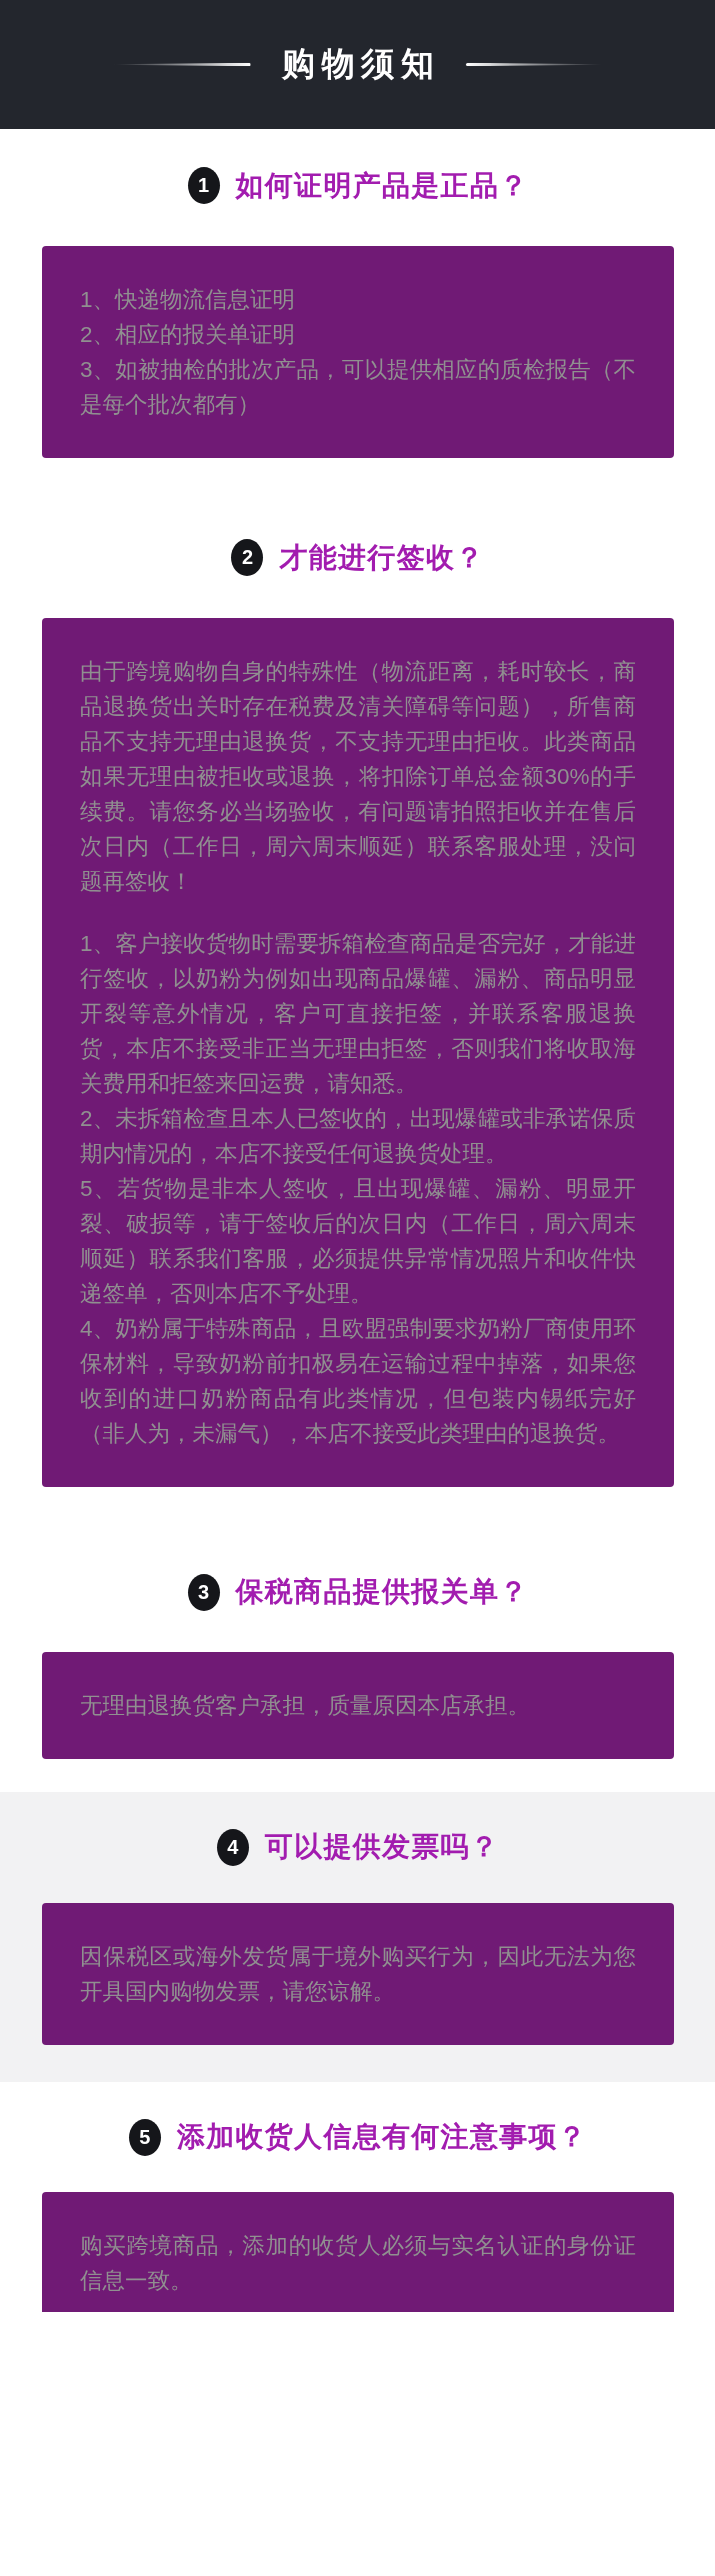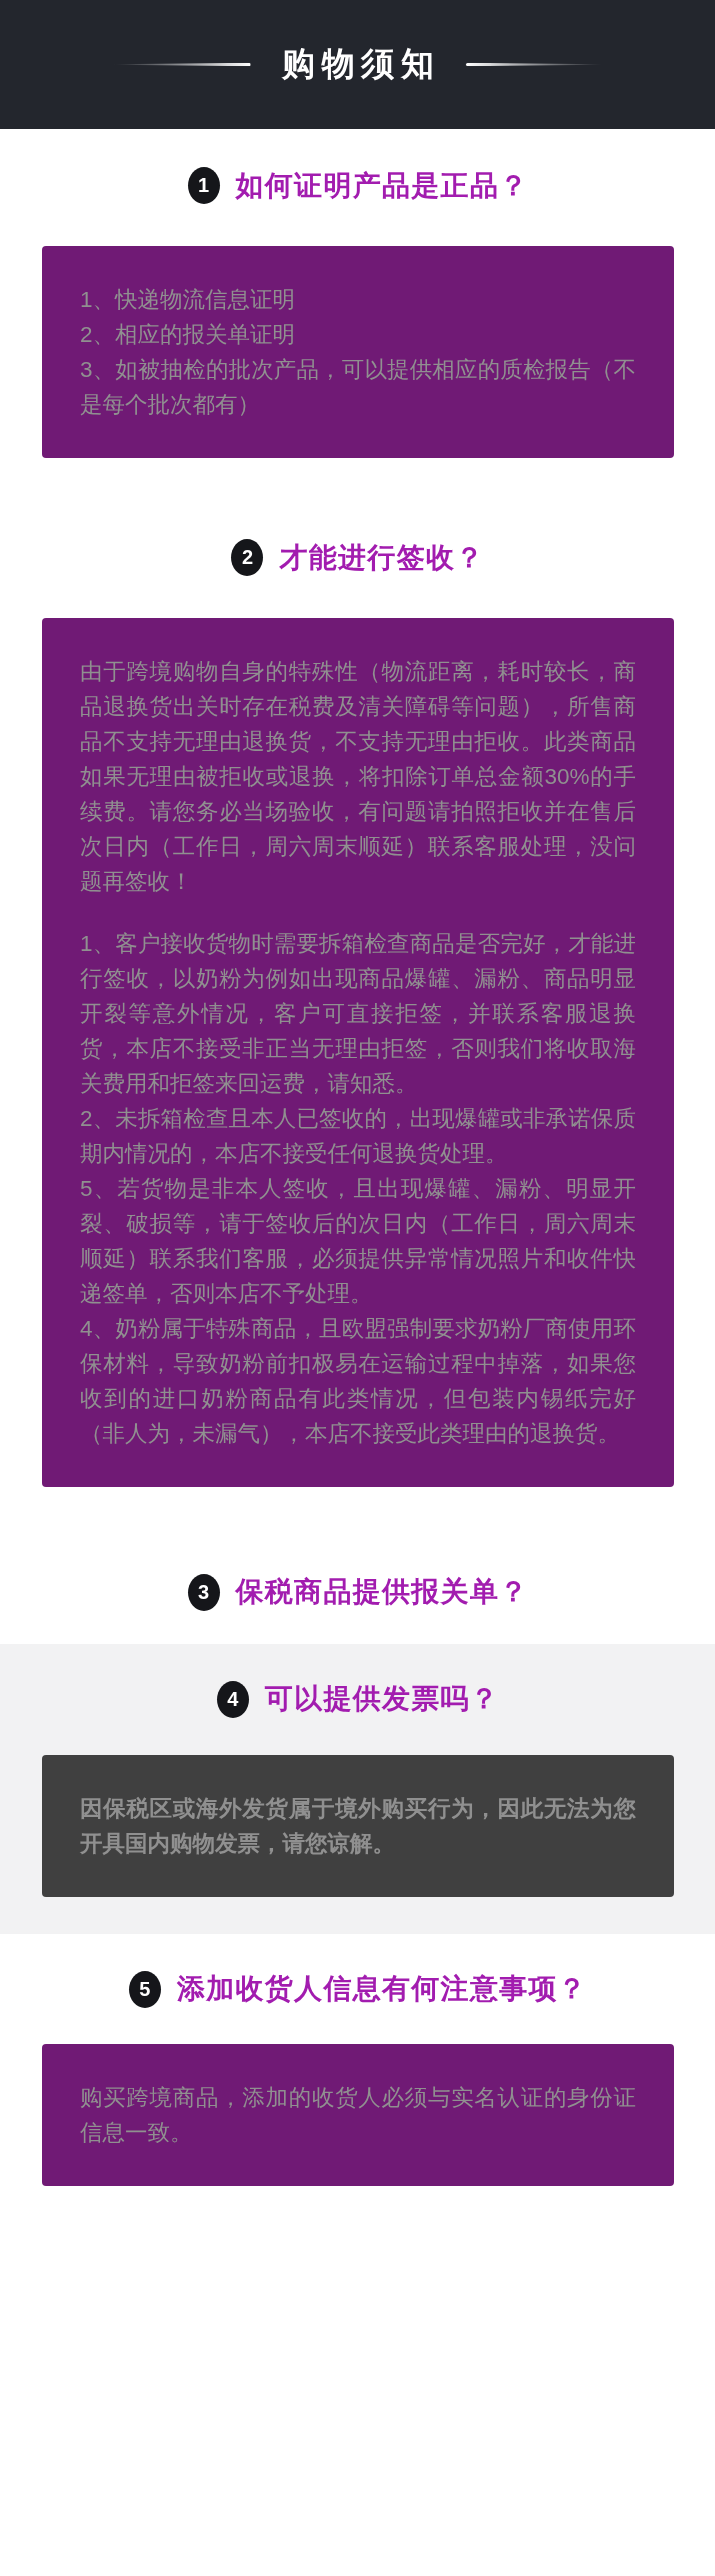--- a/index.html
+++ b/index.html
@@ -80,21 +80,21 @@
   .box {
     margin: 0 42px;
     border-radius: 4px;
     padding: 36px 38px;
     font-size: 22.5px;
     line-height: 35px;
     color: #909090;
     text-align: justify;
   }
   .box.gray { background: #701a75; }
-  .box.white { background: #404040; font-weight: bold; }
+  .box.white { background: #701a75; }
   .box p.gap { margin-top: 26.5px; }
 
   
   .t1 { margin-top: 38px; }
   .b1 { margin-top: 42px; }
   .t2 { margin-top: 81px; }
   .b2 { margin-top: 42px; }
   .t3 { margin-top: 87px; }
   .b3 { margin-top: 41px; }
   .band {
@@ -137,20 +137,23 @@
     <p class="gap">1、客户接收货物时需要拆箱检查商品是否完好，才能进行签收，以奶粉为例如出现商品爆罐、漏粉、商品明显开裂等意外情况，客户可直接拒签，并联系客服退换货，本店不接受非正当无理由拒签，否则我们将收取海关费用和拒签来回运费，请知悉。</p>
     <p>2、未拆箱检查且本人已签收的，出现爆罐或非承诺保质期内情况的，本店不接受任何退换货处理。</p>
     <p>5、若货物是非本人签收，且出现爆罐、漏粉、明显开裂、破损等，请于签收后的次日内（工作日，周六周末顺延）联系我们客服，必须提供异常情况照片和收件快递签单，否则本店不予处理。</p>
     <p>4、奶粉属于特殊商品，且欧盟强制要求奶粉厂商使用环保材料，导致奶粉前扣极易在运输过程中掉落，如果您收到的进口奶粉商品有此类情况，但包装内锡纸完好（非人为，未漏气），本店不接受此类理由的退换货。</p>
   </div>
 
   <div class="sec-title t3">
     <span class="badge">3</span>
     <h2>保税商品提供报关单？</h2>
   </div>
+  <div class="box gray b3">
+    <p>无理由退换货客户承担，质量原因本店承担。</p>
+  </div>
 
   <div class="band">
     <div class="sec-title">
       <span class="badge">4</span>
       <h2>可以提供发票吗？</h2>
     </div>
     <div class="box white b4">
       <p>因保税区或海外发货属于境外购买行为，因此无法为您开具国内购物发票，请您谅解。</p>
     </div>
   </div>

